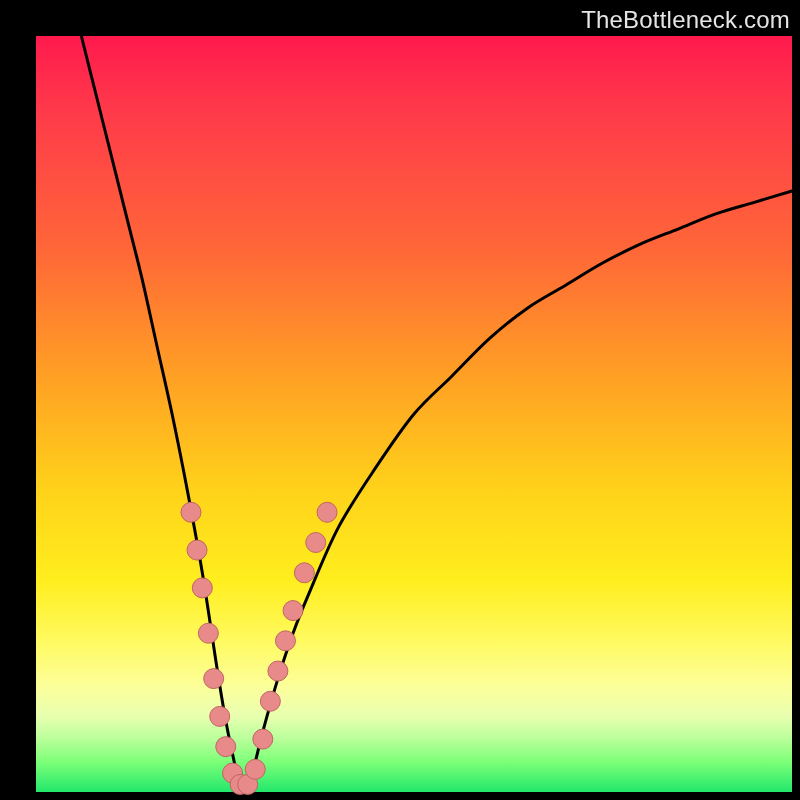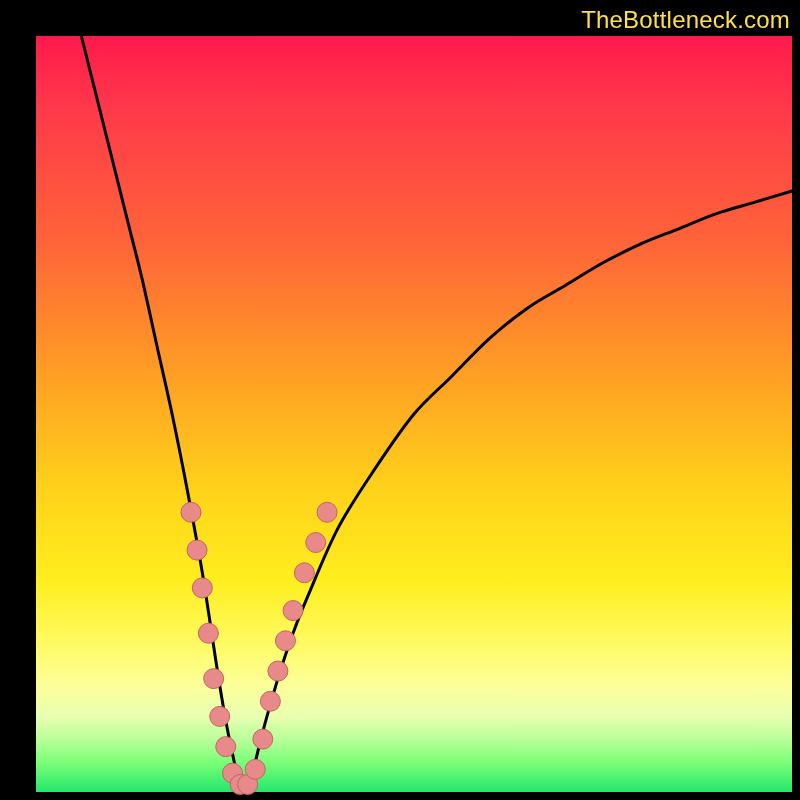--- a/index.html
+++ b/index.html
@@ -37,21 +37,21 @@
       #e8ffb0 90%,
       #b9ff9a 93%,
       #7dff78 96%,
       #22e86b 100%
     );
   }
   .watermark {
     position: absolute;
     top: 6px;
     right: 10px;
-    color: #fde047;
+    color: #e5e5e5;
     font-size: 24px;
     letter-spacing: 0.2px;
     font-weight: 400;
     user-select: none;
   }
   svg.curves {
     position: absolute;
     left: 0;
     top: 0;
     width: 756px;

